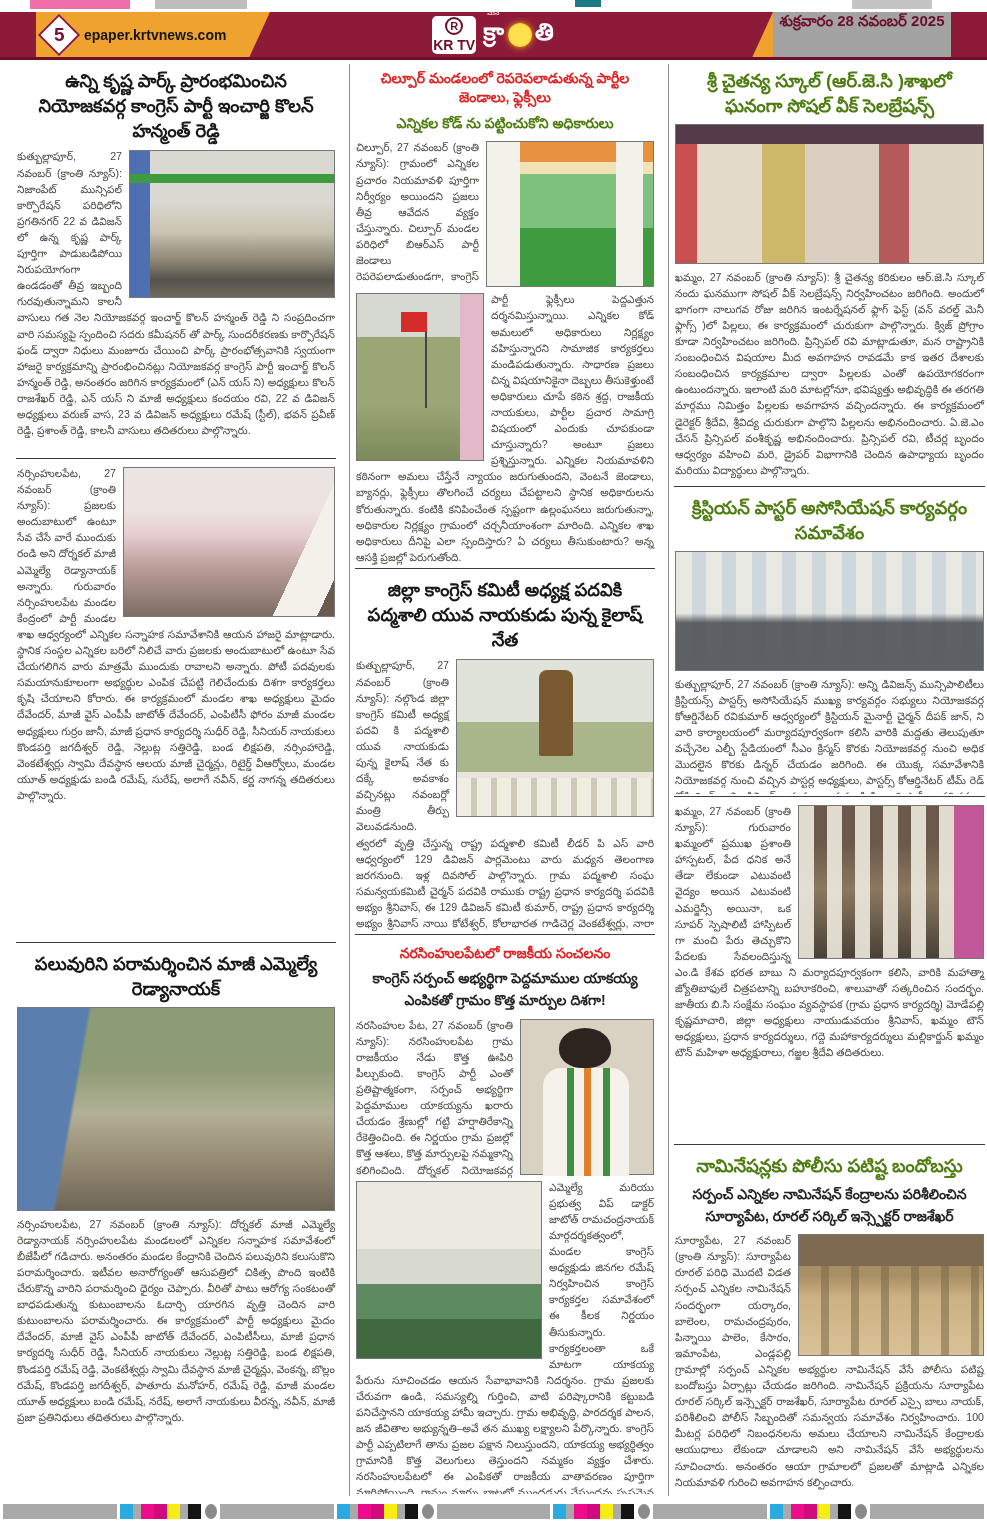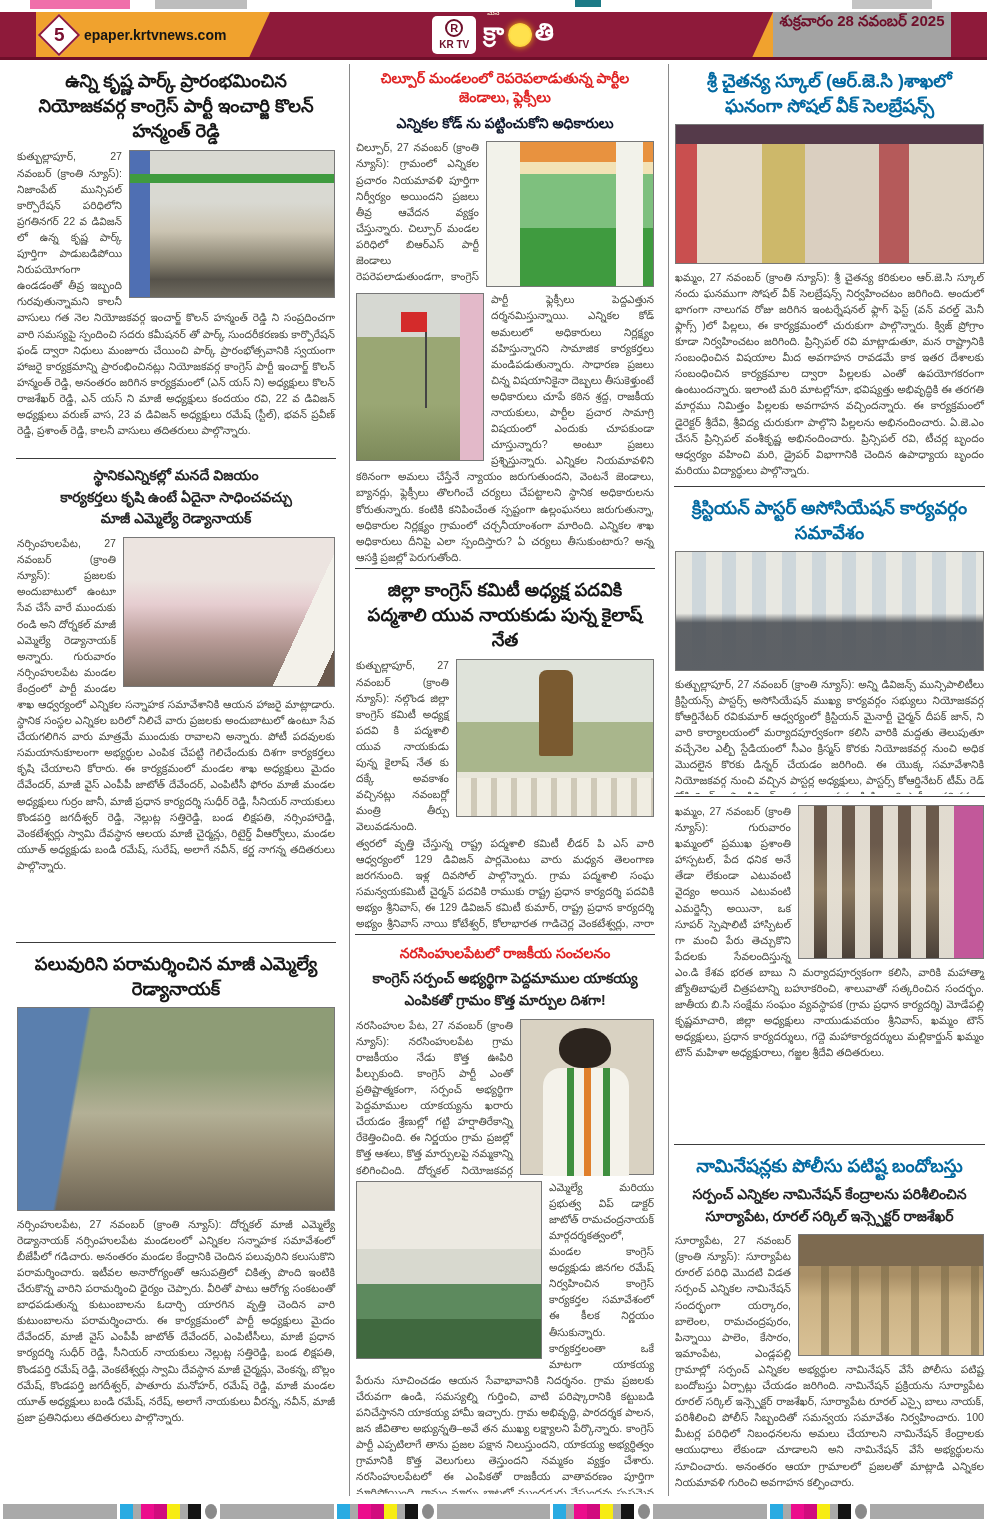--- a/index.html
+++ b/index.html
@@ -22,40 +22,40 @@
   .mh-right { position:absolute; right:36px; top:0; bottom:0; width:178px; background:#a3a3a3;
               display:flex; align-items:flex-start; justify-content:center; }
   .mh-right:before { content:""; position:absolute; left:-22px; top:0; border-bottom:48px solid #f0a22e; border-left:22px solid transparent; }
   .page-diamond { width:30px; height:30px; background:#ffffff; transform:rotate(45deg); display:flex; align-items:center; justify-content:center; margin-right:10px; box-shadow:0 0 0 2px #8e1a3a inset; }
   .page-diamond span { transform:rotate(-45deg); color:#7a1030; font-weight:bold; font-size:19px; }
   .mh-url { font-weight:bold; font-size:14px; color:#151515; }
   .mh-date { font-weight:bold; font-size:15px; color:#6e0f2a; }
   .mh-logo { position:absolute; left:0; right:0; top:0; bottom:0; display:flex; align-items:center; justify-content:center; gap:7px; pointer-events:none; }
   .krbox { width:44px; height:38px; background:#ffffff; border-radius:5px; display:flex; flex-direction:column; align-items:center; justify-content:center; }
   .krbox .r { width:18px; height:18px; border:2px solid #6e0f2a; border-radius:50%; color:#6e0f2a; font-size:11px; font-weight:bold; display:flex; align-items:center; justify-content:center; }
-  .krbox .kr { font-size:10px; font-weight:bold; color:#6e0f2a; margin-top:2px;text-align:center; }
+  .krbox .kr { font-size:14px; font-weight:bold; color:#6e0f2a; margin-top:2px;text-align:center; }
   .kranthi { position:relative; color:#ffffff; font-weight:bold; font-size:24px; letter-spacing:1px; display:flex; align-items:center; }
   .sun { width:24px; height:24px; border-radius:50%; background:radial-gradient(circle,#ffe14d 0 55%,#f4b30d 100%); margin:0 3px; box-shadow:0 0 6px #f4b30d; }
   .tagline { position:absolute; top:-9px; left:4px; font-size:7px; color:#ffd; font-weight:normal; letter-spacing:0; }
 
   
   .content { display:grid; grid-template-columns:330px 311px 322px; column-gap:8px; padding:4px 8px 0 11px; height:1436px; overflow:hidden; }
   .col { overflow:hidden; padding:0 5px; }
   .col + .col { border-left:1px solid #8a8a8a; }
 
   article { overflow:hidden; padding:2px 1px 4px; }
   article.sep { border-top:1.5px solid #3c3c3c; margin-top:2px; padding-top:6px; }
 
   .hl { text-align:center; font-weight:bold; line-height:1.38; margin:3px 2px 5px; }
   .hl.black { color:#181818; font-size:18px; }
   .hl.pink  { color:#e61585; font-size:21px; }
   .hl.red   { color:#e02424; font-size:14px; }
-  .hl.blue  { color:#0369a1; font-size:18px; }
+  .hl.blue  { color:#4d7c0f; font-size:18px; }
   .sub { text-align:center; font-weight:bold; color:#242424; font-size:14px; line-height:1.55; white-space:pre-line; margin-bottom:5px; }
-  .sub.green { color:#0f172a; }
+  .sub.green { color:#4d7c0f; }
 
   .body { font-size:10.6px; line-height:1.52; color:#44463c; text-align:justify; }
 
   
   .photo { border:1px solid #777; background:#cfcfc6; }
   .fr { float:right; margin:2px 0 4px 7px; }
   .fl { float:left;  margin:2px 7px 4px 0; }
   .full { width:100%; margin:2px 0 5px; }
 
   .ph-park { width:206px; height:148px;
@@ -158,23 +158,20 @@
   <div class="col">
     <article class="h-a1">
       <h2 class="hl black">ఉన్ని కృష్ణ పార్క్ ప్రారంభమించిన నియోజకవర్గ కాంగ్రెస్ పార్టీ ఇంచార్జి కొలన్ హన్మంత్ రెడ్డి</h2>
       <div class="body">
         <div class="photo fr ph-park"></div>
         <span>కుత్బుల్లాపూర్, 27 నవంబర్ (క్రాంతి న్యూస్): నిజాంపేట్ మున్సిపల్ కార్పొరేషన్ పరిధిలోని ప్రగతినగర్ 22 వ డివిజన్ లో ఉన్న కృష్ణ పార్క్ పూర్తిగా పాడుబడిపోయి నిరుపయోగంగా ఉండడంతో తీవ్ర ఇబ్బంది గురవుతున్నామని కాలనీ వాసులు గత నెల నియోజకవర్గ ఇంచార్జ్ కొలన్ హన్మంత్ రెడ్డి ని సంప్రదించగా వారి సమస్యపై స్పందించి సదరు కమీషనర్ తో పార్క్ సుందరీకరణకు కార్పొరేషన్ ఫండ్ ద్వారా నిధులు మంజూరు చేయించి పార్క్ ప్రారంభోత్సవానికి స్వయంగా హాజరై కార్యక్రమాన్ని ప్రారంభించినట్లు నియోజకవర్గ కాంగ్రెస్ పార్టీ ఇంచార్జ్ కొలన్ హన్మంత్ రెడ్డి, అనంతరం జరిగిన కార్యక్రమంలో (ఎన్ యస్ ని) అధ్యక్షులు కొలన్ రాజశేఖర్ రెడ్డి, ఎన్ యస్ ని మాజీ అధ్యక్షులు కందయం రవి, 22 వ డివిజన్ అధ్యక్షులు వరుణ్ వాస, 23 వ డివిజన్ అధ్యక్షులు రమేష్ (స్టీల్), భవన్ ప్రవీణ్ రెడ్డి, ప్రశాంత్ రెడ్డి, కాలనీ వాసులు తదితరులు పాల్గొన్నారు.</span>
       </div>
     </article>
 
     <article class="sep h-a2">
-      <div class="sub">స్థానికఎన్నికల్లో మనదే విజయం
-కార్యకర్తలు కృషి ఉంటే ఏదైనా సాధించవచ్చు
-మాజీ ఎమ్మెల్యే రెడ్యానాయక్</div>
       <div class="body">
         <div class="photo fr ph-meeting"></div>
         <span>నర్సింహులపేట, 27 నవంబర్ (క్రాంతి న్యూస్): ప్రజలకు అందుబాటులో ఉంటూ సేవ చేసే వారే ముందుకు రండి అని దోర్నకల్ మాజీ ఎమ్మెల్యే రెడ్యానాయక్ అన్నారు. గురువారం నర్సింహులపేట మండల కేంద్రంలో పార్టీ మండల శాఖ ఆధ్వర్యంలో ఎన్నికల సన్నాహక సమావేశానికి ఆయన హాజరై మాట్లాడారు. స్థానిక సంస్థల ఎన్నికల బరిలో నిలిచే వారు ప్రజలకు అందుబాటులో ఉంటూ సేవ చేయగలిగిన వారు మాత్రమే ముందుకు రావాలని అన్నారు. పోటీ పదవులకు సమయానుకూలంగా అభ్యర్థుల ఎంపిక చేపట్టి గెలిచేందుకు దిశగా కార్యకర్తలు కృషి చేయాలని కోరారు. ఈ కార్యక్రమంలో మండల శాఖ అధ్యక్షులు మైదం దేవేందర్, మాజీ వైస్ ఎంపీపీ జాటోత్ దేవేందర్, ఎంపిటీసీ ఫోరం మాజీ మండల అధ్యక్షులు గుర్రం జానీ, మాజీ ప్రధాన కార్యదర్శి సుధీర్ రెడ్డి, సీనియర్ నాయకులు కొండపర్తి జగదీశ్వర్ రెడ్డి, నెల్లుట్ల సత్తిరెడ్డి, బండ లిక్షపతి, నర్సింహారెడ్డి, వెంకటేశ్వర్లు స్వామి దేవస్థాన ఆలయ మాజీ చైర్మన్లు, రిటైర్డ్ వీఆర్వోలు, మండల యూత్ అధ్యక్షుడు బండి రమేష్, సురేష్, అలాగే నవీన్, కర్ణ నాగన్న తదితరులు పాల్గొన్నారు.</span>
       </div>
     </article>
 
     <article class="sep h-a3">
       <h2 class="hl black">పలువురిని పరామర్శించిన మాజీ ఎమ్మెల్యే రెడ్యానాయక్</h2>
       <div class="photo full ph-outdoor"></div>
       <div class="body">

